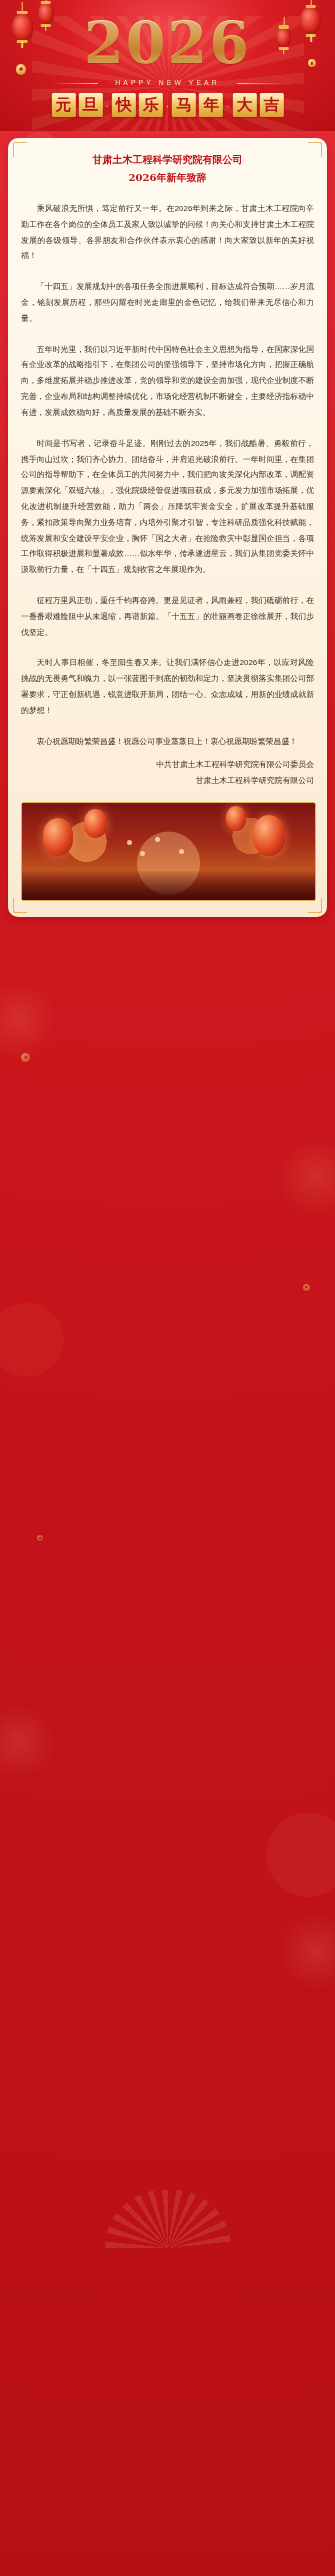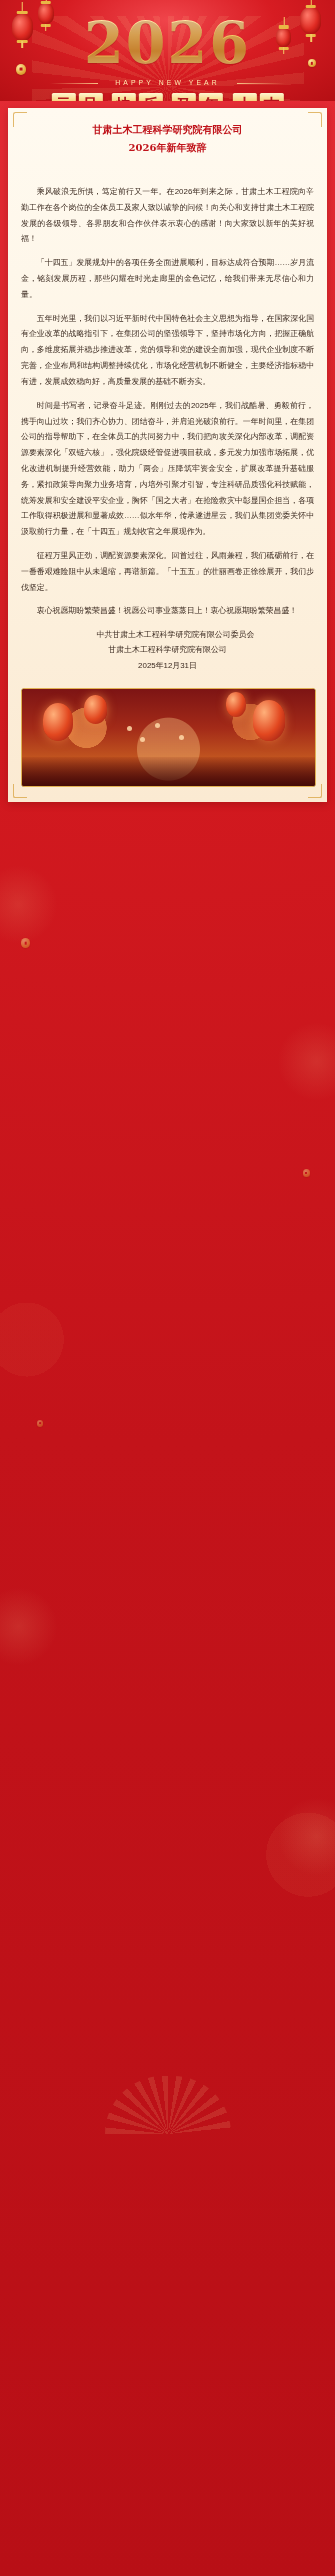--- a/index.html
+++ b/index.html
@@ -28,21 +28,21 @@
       radial-gradient(circle at 12% 6%, rgba(255,200,120,0.10) 0 22px, transparent 22.5px),
       radial-gradient(circle at 88% 14%, rgba(255,200,120,0.08) 0 31px, transparent 32px),
       radial-gradient(circle at 8% 52%, rgba(255,200,120,0.05) 0 37px, transparent 37px),
       radial-gradient(circle at 92% 72%, rgba(255,200,120,0.06) 0 42px, transparent 42px);
     pointer-events: none;
   }
 
   
   .banner {
     position: relative;
-    height: 101px;
+    height: 131px;
     overflow: hidden;
   }
   .banner-bg {
     position: absolute;
     inset: 0;
     background:
       radial-gradient(ellipse at 50% 20%, #f0454b 0%, #d71c22 45%, #b50f14 100%);
   }
   .sunburst {
     position: absolute;
@@ -178,21 +178,21 @@
     width: 28%; height: 28%;
     transform: translate(-50%,-50%);
     background: #c4131a;
   }
 
   
   .card {
     position: relative;
     margin: 7.3px 8.4px 0 8.4px;
     background: linear-gradient(180deg, #fffaf0 0%, #fdf3e2 55%, #fbead2 100%);
-    border-radius: 0;
+    border-radius: 10px;
     padding: 13.6px 12.6px 15.7px 12.6px;
     box-shadow: 0 2.1px 7.3px rgba(90,10,5,.28);
   }
   .card-corner {
     position: absolute;
     width: 13.6px;
     height: 13.6px;
     border-color: #d9a441;
     border-style: solid;
     border-width: 0;
@@ -212,36 +212,36 @@
     line-height: 1.6;
     margin-bottom: 2.1px;
   }
   .doc-subtitle {
     text-align: center;
     color: #c0141b;
     font-family: "DejaVu Serif", serif;
     font-size: 10px;
     font-weight: bold;
     line-height: 1.6;
-    margin-bottom: 28px;
+    margin-bottom: 8px;
   }
   .para {
     color: #3b2a20;
     font-size: 7.9px;
     line-height: 2.0;
     text-align: justify;
     text-indent: 2em;
-    margin: 8px 0 1px 0;
+    margin: 15px 0 1px 0;
     font-family: "Liberation Sans", sans-serif;
   }
   .sign {
     color: #3b2a20;
     font-size: 7.9px;
     line-height: 2.0;
-    text-align: center;
+    text-align: right;
     margin: 0;
     font-family: "Liberation Sans", sans-serif;
   }
   .sign-block { margin-top: 7.3px; }
   .sign-indent { text-indent: 2em; }
 
   
   .photo-frame {
     position: relative;
     margin: 13.6px auto 0 auto;
@@ -370,27 +370,27 @@
     <div class="card-corner cc-bl"></div>
     <div class="card-corner cc-br"></div>
 
     <div class="doc-title">甘肃土木工程科学研究院有限公司</div>
     <div class="doc-subtitle">2026年新年致辞</div>
 
     <p class="para">乘风破浪无所惧，笃定前行又一年。在2026年到来之际，甘肃土木工程院向辛勤工作在各个岗位的全体员工及家人致以诚挚的问候！向关心和支持甘肃土木工程院发展的各级领导、各界朋友和合作伙伴表示衷心的感谢！向大家致以新年的美好祝福！</p>
     <p class="para">「十四五」发展规划中的各项任务全面进展顺利，目标达成符合预期……岁月流金，铭刻发展历程，那些闪耀在时光走廊里的金色记忆，给我们带来无尽信心和力量。</p>
     <p class="para">五年时光里，我们以习近平新时代中国特色社会主义思想为指导，在国家深化国有企业改革的战略指引下，在集团公司的坚强领导下，坚持市场化方向，把握正确航向，多维度拓展并稳步推进改革，党的领导和党的建设全面加强，现代企业制度不断完善，企业布局和结构调整持续优化，市场化经营机制不断健全，主要经济指标稳中有进，发展成效稳向好，高质量发展的基础不断夯实。</p>
     <p class="para">时间是书写者，记录奋斗足迹。刚刚过去的2025年，我们战酷暑、勇毅前行，携手向山过坎；我们齐心协力、团结奋斗，并肩追光破浪前行。一年时间里，在集团公司的指导帮助下，在全体员工的共同努力中，我们把向攻关深化内部改革，调配资源要素深化「双链六核」，强化院级经管促进项目获成，多元发力加强市场拓展，优化改进机制提升经营效能，助力「两会」压降筑牢资金安全，扩展改革提升基础服务，紧扣政策导向聚力业务培育，内培外引聚才引智，专注科研品质强化科技赋能，统筹发展和安全建设平安企业，胸怀「国之大者」在抢险救灾中彰显国企担当，各项工作取得积极进展和显著成效……似水年华，传承遂进星云，我们从集团党委关怀中汲取前行力量，在「十四五」规划收官之年展现作为。</p>
-    <p class="para">征程万里风正劲，调配资源要素深化。回首过往，风雨兼程，我们砥砺前行，在一番番艰难险阻中从未退缩，再谱新篇。「十五五」的壮丽画卷正徐徐展开，我们步伐坚定。</p>
+    <p class="para">征程万里风正劲，重任千钧再奋跨。更是见证者，风雨兼程，我们砥砺前行，在一番番艰难险阻中从未退缩，再谱新篇。「十五五」的壮丽画卷正徐徐展开，我们步伐坚定。</p>
+    <p class="para">天时人事日相催，冬至阳生春又来。让我们满怀信心走进2026年，以应对风险挑战的无畏勇气和魄力，以一张蓝图干到底的韧劲和定力，坚决贯彻落实集团公司部署要求，守正创新机遇，锐意进取开新局，团结一心、众志成城，用新的业绩成就新的梦想！</p>
     <p class="para">衷心祝愿期盼繁荣昌盛！祝愿公司事业蒸蒸日上！衷心祝愿期盼繁荣昌盛！</p>
 
     <div class="sign-block">
       <p class="sign sign-indent">中共甘肃土木工程科学研究院有限公司委员会</p>
       <p class="sign">甘肃土木工程科学研究院有限公司</p>
-      <p class="sign">2025年12月31日</p>
     </div>
 
     <div class="photo-frame">
       <div class="photo">
         <div class="lant l1"></div>
         <div class="lant l2"></div>
         <div class="lant l3"></div>
         <div class="lant l4"></div>
         <div class="blossom" style="left:105px;top:37px;"></div>
         <div class="blossom" style="left:118px;top:48px;"></div>

